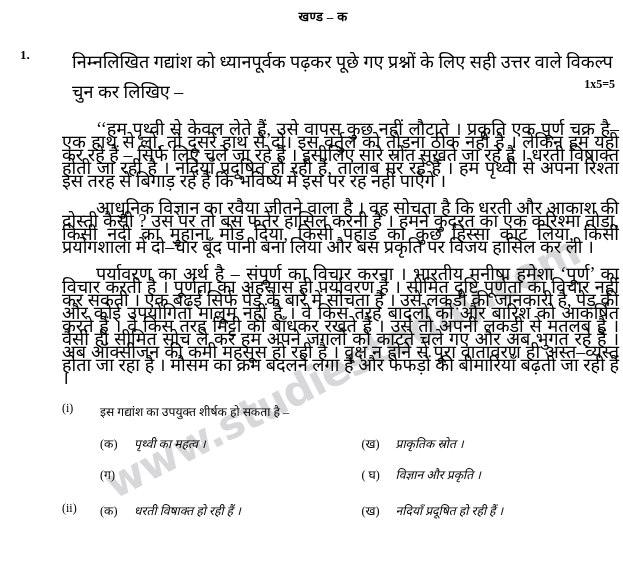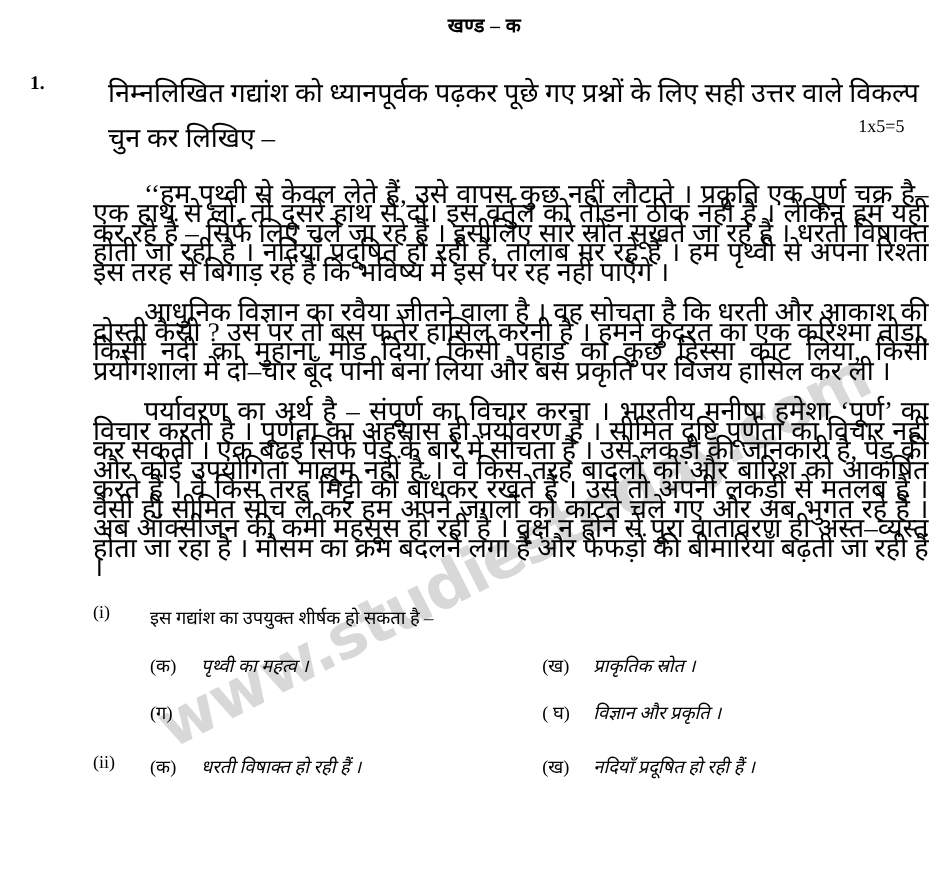--- a/index.html
+++ b/index.html
@@ -71,24 +71,24 @@
     font-weight: bold;
   }
   .q-text {
     margin-left: 72px;
     margin-right: 8px;
     font-size: 18px;
     line-height: 30px;
   }
   .marks {
     position: absolute;
-    right: 20px;
+    right: 8px;
     top: 30px;
     font-size: 12px;
-    font-weight: normal;
+    font-weight: bold;
   }
 
   .passage {
     margin-left: 62px;
     margin-right: 4px;
     margin-top: 16px;
     font-size: 18px;
     line-height: 13px;
     text-align: justify;
     text-indent: 34px;

